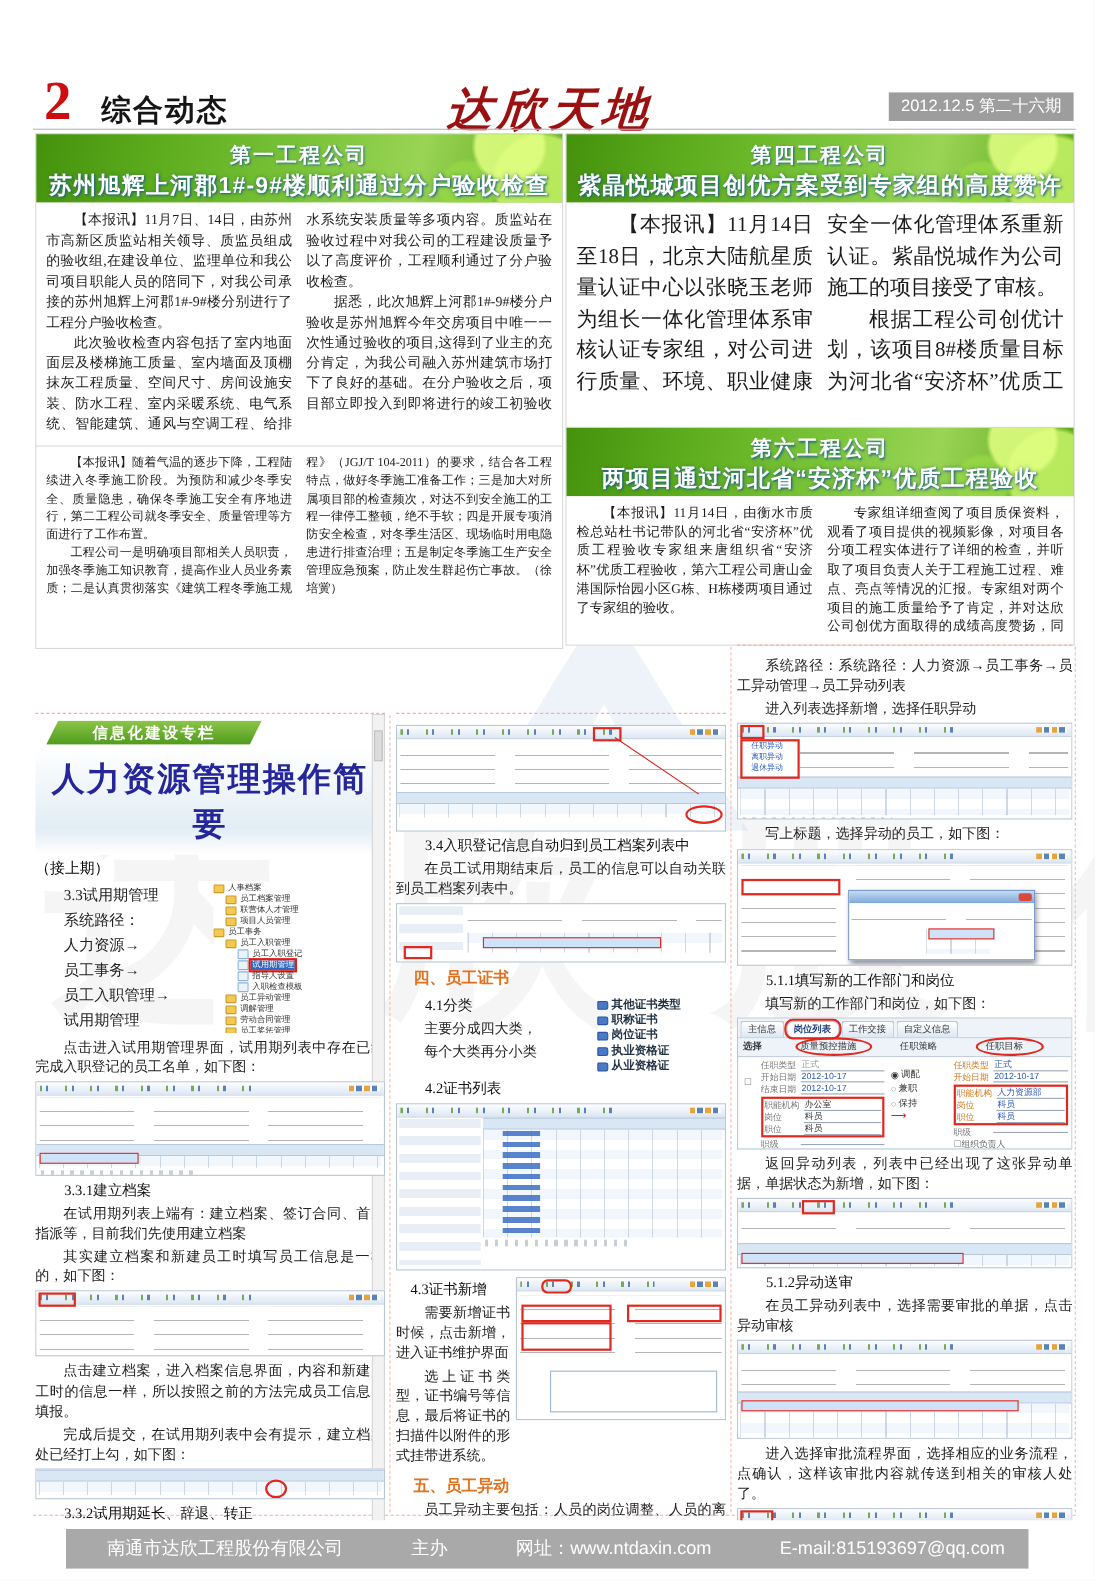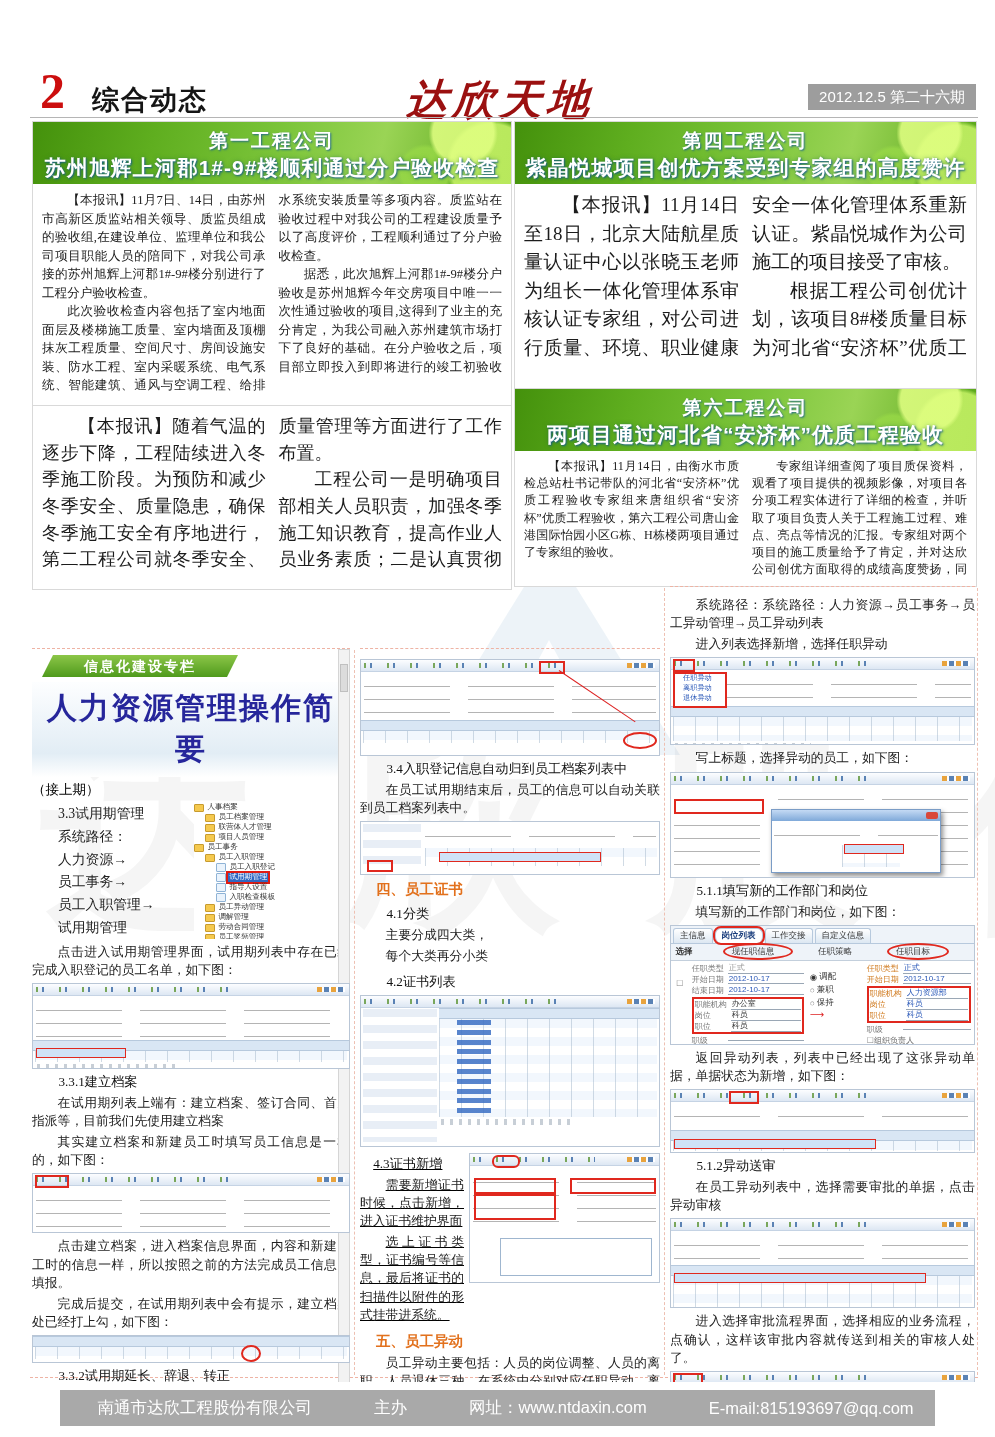--- a/index.html
+++ b/index.html
@@ -35,21 +35,21 @@
       linear-gradient(104deg,#44910c 0%,#5fae1f 25%,#7cc53b 52%,#9ad455 72%,#55a315 100%);}
   .art-co{font-size:19px;font-weight:bold;margin-top:6px;letter-spacing:2px;
           text-shadow:1px 1px 2px rgba(20,90,150,.85);}
   .art-hl{font-size:21px;font-weight:bold;letter-spacing:1px;
           text-shadow:1px 1px 2px rgba(20,90,150,.9),0 0 4px rgba(30,110,60,.5);}
   .art-body{padding:7px 9px 4px 9px;column-count:2;column-gap:13px;overflow:hidden;
             font-family:"Liberation Serif","DejaVu Serif",serif;color:#1c1c1c;text-align:justify;}
   .art-body p{margin:0;text-indent:2em;}
   .b1{font-size:12.6px;line-height:1.47;height:214px;}
   .b4{font-size:19px;line-height:1.5;height:196px;}
-  .b2{font-size:18px;line-height:1.48;height:172px;}
+  .b2{font-size:11px;line-height:1.48;height:172px;}
   .b6{font-size:12.1px;line-height:1.42;height:124px;}
   
   .icol{position:absolute;z-index:1;overflow:hidden;border-top:1px dashed #eeb3a4;padding-top:6px;}
   .icol p{margin:3px 0;font-size:12.8px;line-height:1.42;text-align:justify;text-indent:2em;
           color:#222;font-family:"Liberation Serif","DejaVu Serif",serif;}
   .subh{font-size:13.2px;margin:4px 0 2px 0;text-indent:2em;color:#111;
         font-family:"Liberation Serif",serif;}
   .oh{color:#e2711d;font-weight:bold;font-size:14.5px;margin:5px 0 2px 16px;}
   .ribbon{width:196px;height:22px;line-height:22px;text-align:center;color:#fff;font-size:14px;
           font-weight:bold;letter-spacing:2px;margin-left:10px;
@@ -334,34 +334,61 @@
       <div class="hl-row" style="left:78px;top:30px;width:160px;height:8px;"></div>
       <div class="red-box" style="left:6px;top:38px;width:22px;height:8px;"></div>
     </div>
     <div class="oh">四、员工证书</div>
     <div style="display:flex;">
       <div style="flex:1;">
         <div class="subh">4.1分类</div>
         <p style="text-indent:2em;">主要分成四大类，</p>
         <p style="text-indent:2em;margin-top:0;">每个大类再分小类</p>
       </div>
+      <div class="cert-tree" style="width:128px;padding-top:6px;">
+
+          <div class="trow k-book" style="padding-left: 11px;">
+            <span class="tico"></span>
+            <span class="tlabel">其他证书类型</span>
+          </div>
+
+          <div class="trow k-book" style="padding-left: 11px;">
+            <span class="tico"></span>
+            <span class="tlabel">职称证书</span>
+          </div>
+
+          <div class="trow k-book" style="padding-left: 11px;">
+            <span class="tico"></span>
+            <span class="tlabel">岗位证书</span>
+          </div>
+
+          <div class="trow k-book" style="padding-left: 11px;">
+            <span class="tico"></span>
+            <span class="tlabel">执业资格证</span>
+          </div>
+
+          <div class="trow k-book" style="padding-left: 11px;">
+            <span class="tico"></span>
+            <span class="tlabel">从业资格证</span>
+          </div>
+        </div>
     </div>
     <div class="subh">4.2证书列表</div>
 
     <div class="shot" style="height:150px;">
       <div class="sbar"></div>
       <div class="navcol" style="top:13px;height:133px;width:74px;"></div>
       <div class="sthead" style="margin-left:78px;"></div>
       <div class="srows" style="height:98px;margin:0 2px 0 78px;"></div>
       <div class="bluecol" style="left:96px;top:24px;width:34px;height:96px;"></div>
       <div class="pagin" style="margin-left:80px;"></div>
     </div>
 
     <div style="display:flex;gap:5px;">
-      <div style="width:104px;flex:0 0 104px;text-decoration:underline;">
+      <div style="width:104px;flex:0 0 104px;">
         <div class="subh" style="text-indent:1em;">4.3证书新增</div>
         <p>需要新增证书时候，点击新增，进入证书维护界面</p>
         <p>选上证书类型，证书编号等信息，最后将证书的扫描件以附件的形式挂带进系统。</p>
       </div>
       <div class="shot" style="flex:1;height:128px;margin-top:2px;">
         <div class="sbar"></div>
         <div class="red-box" style="left:22px;top:1px;width:24px;height:9px;border-radius:6px;"></div>
         <div class="sfields" style="height:62px;margin:4px 3px;"></div>
         <div class="red-box" style="left:4px;top:24px;width:78px;height:12px;"></div>
         <div class="red-box" style="left:4px;top:40px;width:78px;height:22px;"></div>
@@ -412,21 +439,21 @@
     <div class="shot pf" style="height:118px;">
       <div class="pf-tabs">
 
       <div class="pf-tab">主信息</div>
           <div class="pf-tab selected active">岗位列表</div>
           <div class="pf-tab">工作交接</div>
           <div class="pf-tab">自定义信息</div>
         </div>
       <div class="pf-cols">
         <span style="width:26px;font-weight:bold;">选择</span>
-        <span style="width:112px;">现任职信息</span>
+        <span style="width:112px;">质量预控措施</span>
         <span style="width:52px;">任职策略</span>
         <span style="width:104px;">任职目标</span>
       </div>
       <div class="red-oval" style="left:52px;top:17px;width:66px;height:13px;"></div>
       <div class="red-oval" style="left:216px;top:17px;width:58px;height:13px;"></div>
       <div class="pf-grid">
         <div style="width:18px;text-align:center;padding-top:18px;"><span class="chk">☐</span></div>
         <div class="pf-cell" style="width:114px;">
           <div class="pf-row">
               <span class="lab">任职类型</span>

